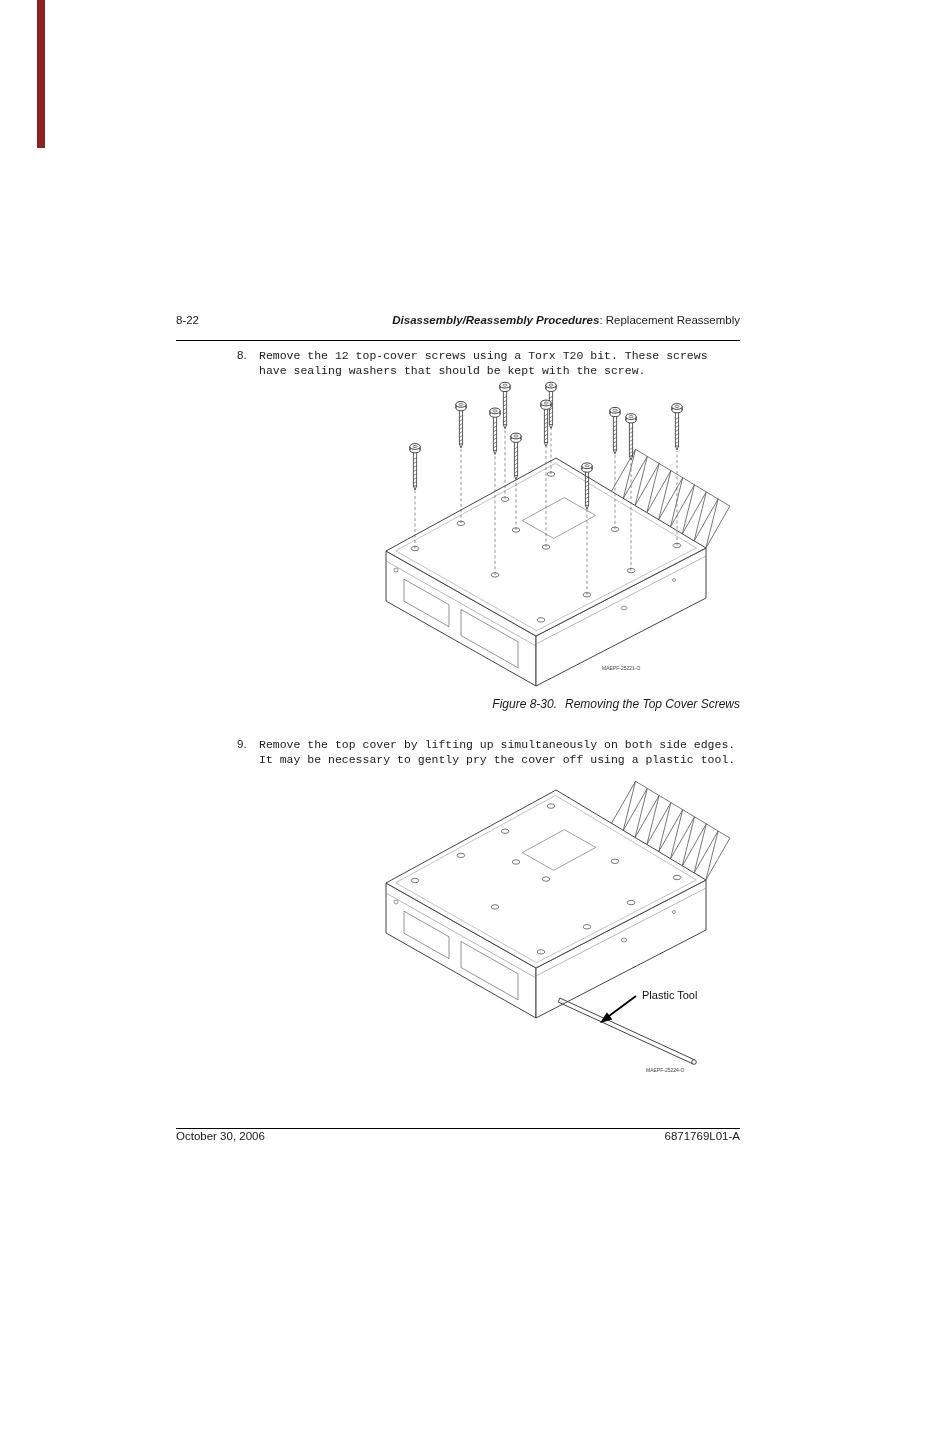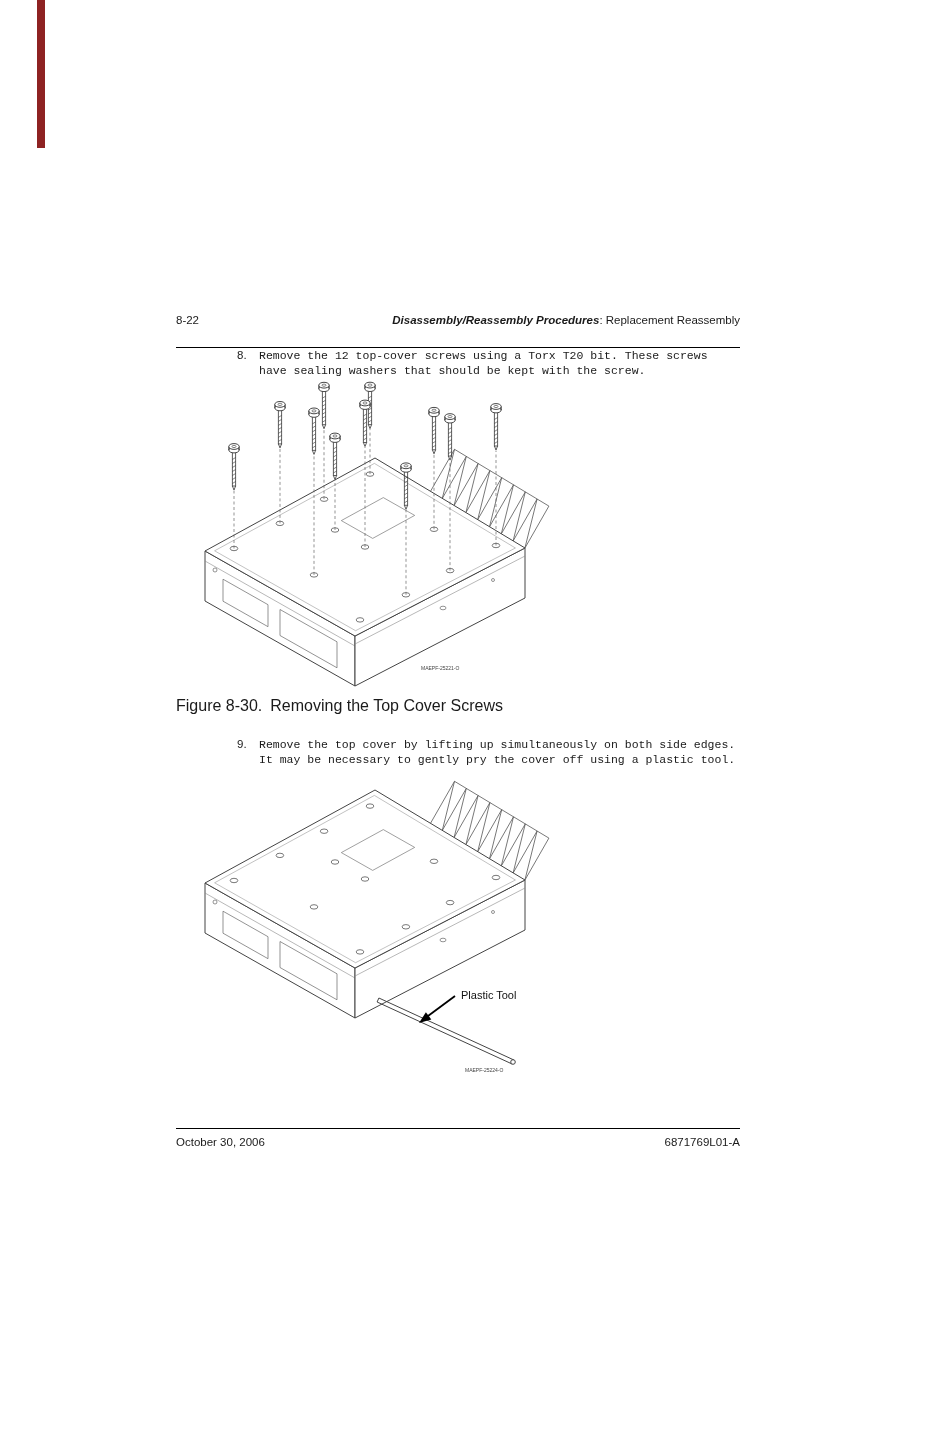--- a/index.html
+++ b/index.html
@@ -20,60 +20,61 @@
     background: #8e2222;
   }
   .header {
     position: absolute;
     left: 176px; top: 314px;
     width: 564px;
     display: flex;
     justify-content: space-between;
     align-items: baseline;
     border-bottom: 1px solid #000;
-    padding-bottom: 21px;
+    padding-bottom: 14px;
     font-size: 11.5px;
   }
   .header .section { font-weight: bold; font-style: italic; }
   .step {
     position: absolute;
     left: 237px;
     width: 500px;
     display: flex;
     font-size: 11.5px;
     line-height: 1.32;
   }
   #step-8 { top: 348px; }
   #step-9 { top: 737px; }
   .step-number { flex: 0 0 22px; }
   .step-text { flex: 1; font-family: Liberation Mono, monospace; }
   .figure-wrap {
     position: absolute;
-    left: 193px;
-    width: 564px;
-    text-align: left;
+    left: 180px;
+    width: 564px;
+    text-align: right;
   }
   #figure-1 { top: 368px; }
   #figure-2 { top: 760px; }
   .caption {
     position: absolute;
     left: 176px;
     width: 564px;
-    text-align: left;
-    font-size: 16px;
+    text-align: right;
+    font-style: italic;
+    font-size: 12px;
   }
   #caption-1 { top: 697px; }
   #caption-2 { top: 1083px; }
   .caption .caption-title { margin-left: 8px; }
   .footer {
     position: absolute;
     left: 176px; top: 1128px;
     width: 564px;
     border-top: 1px solid #000;
-    padding-top: 7px;
+    padding-top: 1px;
     display: flex;
     justify-content: space-between;
     font-size: 11.5px;
   }
   svg text { font-family: "Liberation Sans", sans-serif; }
   svg .artwork-id { font-size: 5px; fill: #444; }
   svg .callout-text { font-size: 11px; fill: #111; font-style: normal; }
 </style>
 </head>
 <body>

